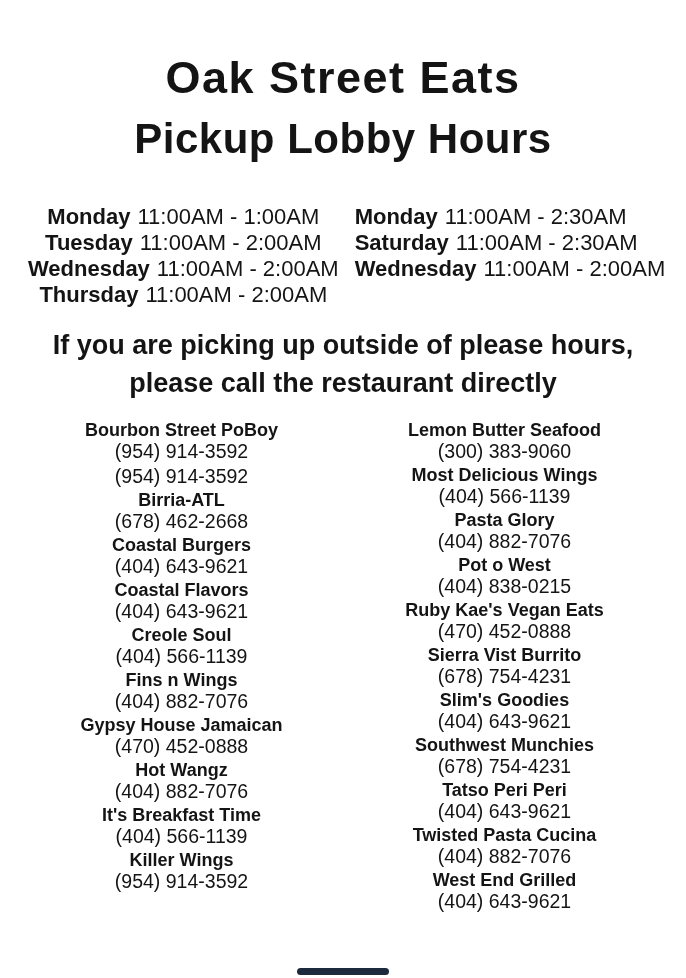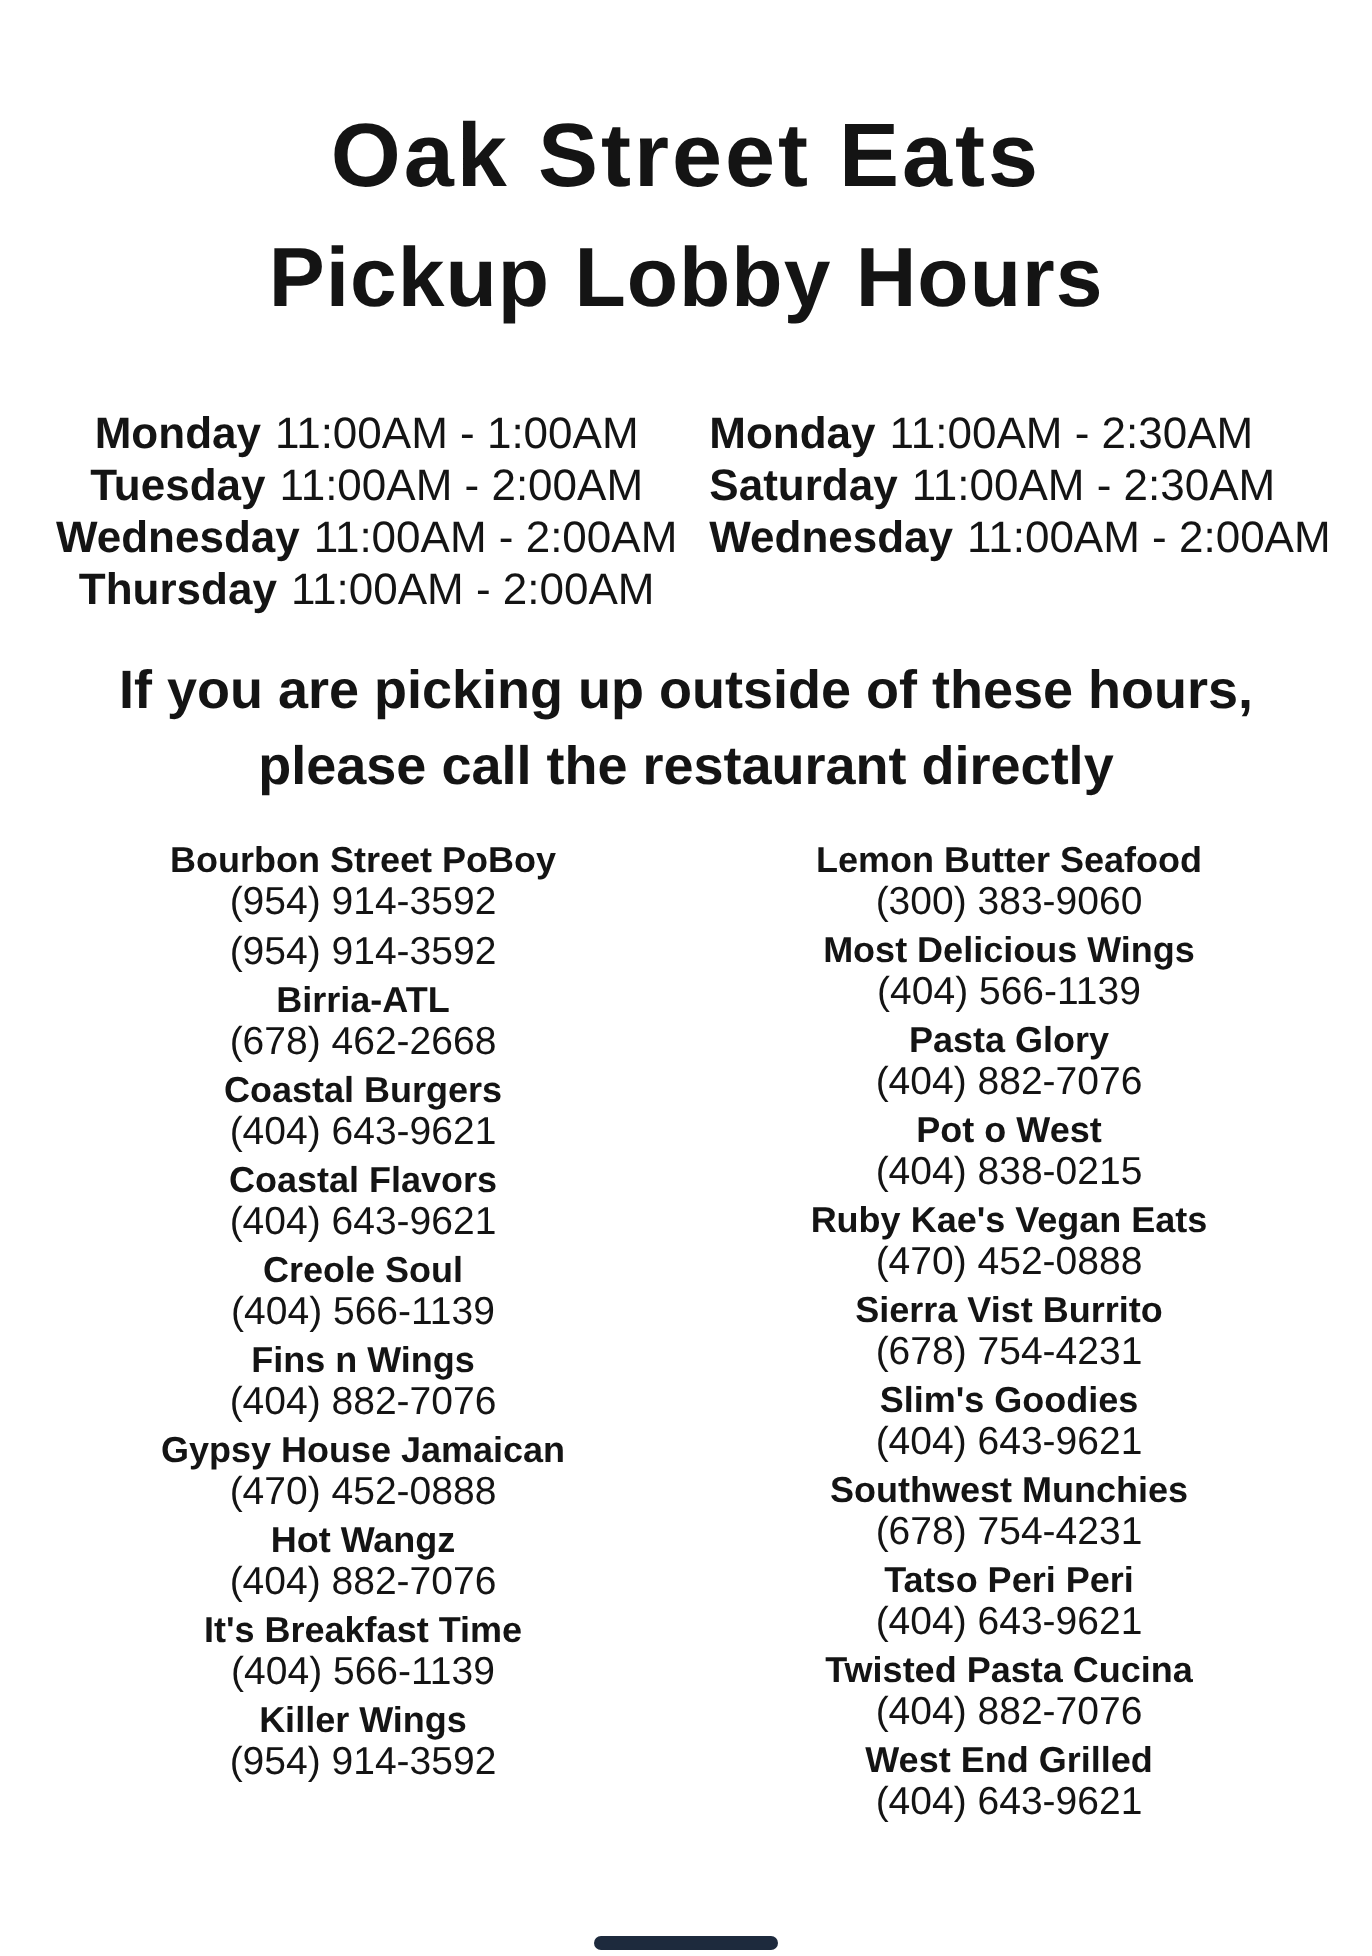--- a/index.html
+++ b/index.html
@@ -51,21 +51,21 @@
       <div class="hour-line"><span class="hour-day">Thursday</span><span class="hour-time">11:00AM - 2:00AM</span></div>
     </div>
     <div class="hours-col-right">
       <div class="hour-line"><span class="hour-day">Monday</span><span class="hour-time">11:00AM - 2:30AM</span></div>
       <div class="hour-line"><span class="hour-day">Saturday</span><span class="hour-time">11:00AM - 2:30AM</span></div>
       <div class="hour-line"><span class="hour-day">Wednesday</span><span class="hour-time">11:00AM - 2:00AM</span></div>
     </div>
   </div>
 
   <div class="notice">
-    <div>If you are picking up outside of these hours,</div>
+    <div>If you are picking up outside of please hours,</div>
     <div>please call the restaurant directly</div>
   </div>
 
   <div class="list">
     <div class="list-col">
       <div class="entry">
           <div class="entry-name">Bourbon Street PoBoy</div>
           <div class="entry-phone">(954) 914-3592</div>
         </div>
       <div class="entry">

